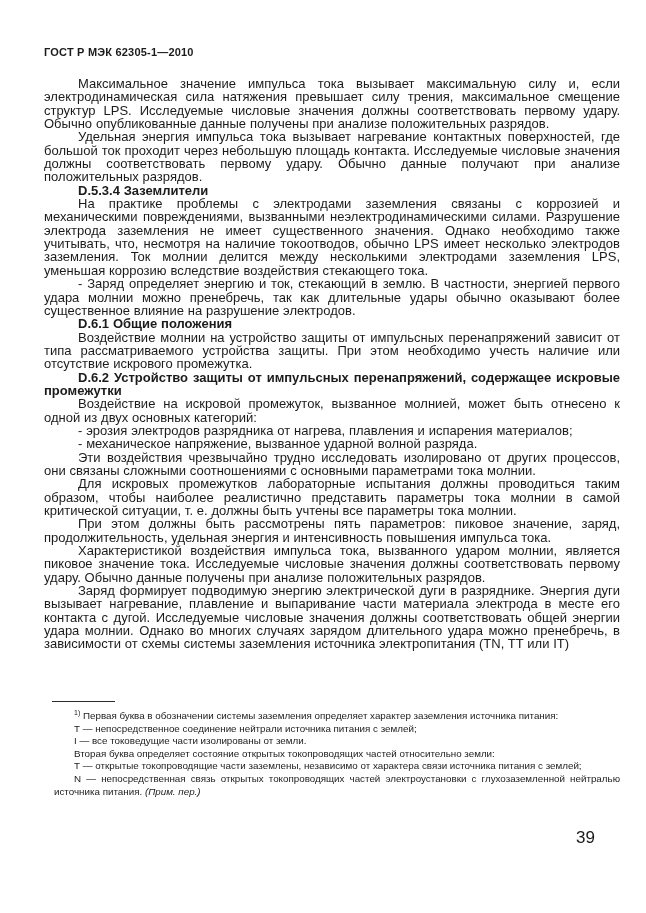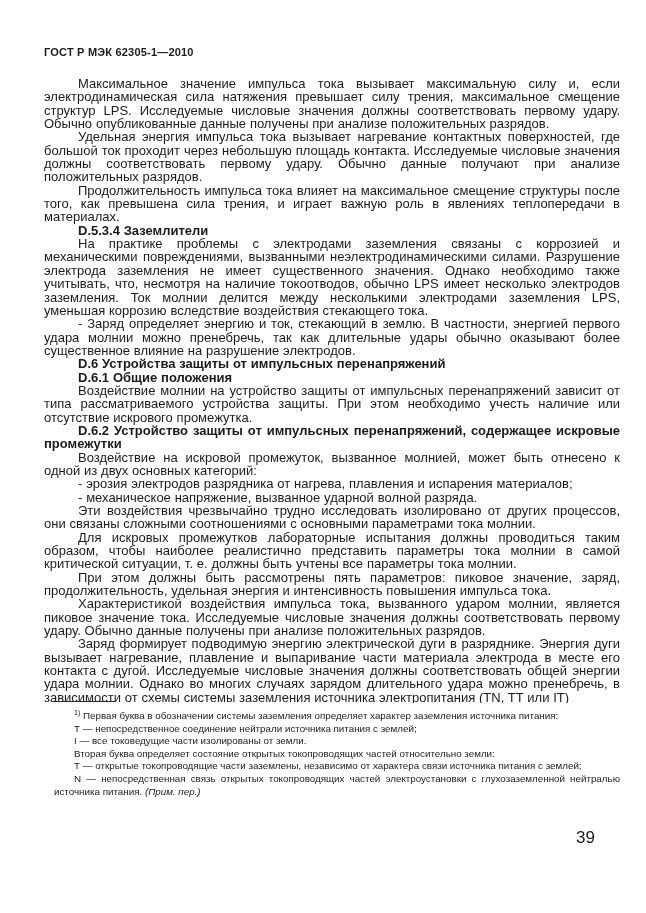--- a/index.html
+++ b/index.html
@@ -50,25 +50,23 @@
 </style>
 </head>
 <body>
 
 <div class="page">
   <div class="doc-header">ГОСТ Р МЭК 62305-1—2010</div>
 
   <div class="body-text">
       <p class="para"><span>Максимальное значение импульса тока вызывает максимальную силу и, если электродинамическая сила натяжения превышает силу трения, максимальное смещение структур LPS. Исследуемые числовые значения должны соответствовать первому удару. Обычно опубликованные данные получены при анализе положительных разрядов.</span></p>
       <p class="para"><span>Удельная энергия импульса тока вызывает нагревание контактных поверхностей, где большой ток проходит через небольшую площадь контакта. Исследуемые числовые значения должны соответствовать первому удару. Обычно данные получают при анализе положительных разрядов.</span></p>
-      <p class="para"><span>Продолжительность импульса тока влияет на максимальное смещение структуры после того, как превышена сила трения, и играет важную роль в явлениях теплопередачи в материалах.</span></p>
       <p class="para heading"><span>D.5.3.4 Заземлители</span></p>
       <p class="para"><span>На практике проблемы с электродами заземления связаны с коррозией и механическими повреждениями, вызванными неэлектродинамическими силами. Разрушение электрода заземления не имеет существенного значения. Однако необходимо также учитывать, что, несмотря на наличие токоотводов, обычно LPS имеет несколько электродов заземления. Ток молнии делится между несколькими электродами заземления LPS, уменьшая коррозию вследствие воздействия стекающего тока.</span></p>
       <p class="para"><span>- Заряд определяет энергию и ток, стекающий в землю. В частности, энергией первого удара молнии можно пренебречь, так как длительные удары обычно оказывают более существенное влияние на разрушение электродов.</span></p>
-      <p class="para heading"><span>D.6 Устройства защиты от импульсных перенапряжений</span></p>
       <p class="para heading"><span>D.6.1 Общие положения</span></p>
       <p class="para"><span>Воздействие молнии на устройство защиты от импульсных перенапряжений зависит от типа рассматриваемого устройства защиты. При этом необходимо учесть наличие или отсутствие искрового промежутка.</span></p>
       <p class="para heading"><span>D.6.2 Устройство защиты от импульсных перенапряжений, содержащее искровые промежутки</span></p>
       <p class="para"><span>Воздействие на искровой промежуток, вызванное молнией, может быть отнесено к одной из двух основных категорий:</span></p>
       <p class="para"><span>- эрозия электродов разрядника от нагрева, плавления и испарения материалов;</span></p>
       <p class="para"><span>- механическое напряжение, вызванное ударной волной разряда.</span></p>
       <p class="para"><span>Эти воздействия чрезвычайно трудно исследовать изолировано от других процессов, они связаны сложными соотношениями с основными параметрами тока молнии.</span></p>
       <p class="para"><span>Для искровых промежутков лабораторные испытания должны проводиться таким образом, чтобы наиболее реалистично представить параметры тока молнии в самой критической ситуации, т. е. должны быть учтены все параметры тока молнии.</span></p>
       <p class="para"><span>При этом должны быть рассмотрены пять параметров: пиковое значение, заряд, продолжительность, удельная энергия и интенсивность повышения импульса тока.</span></p>
       <p class="para"><span>Характеристикой воздействия импульса тока, вызванного ударом молнии, является пиковое значение тока. Исследуемые числовые значения должны соответствовать первому удару. Обычно данные получены при анализе положительных разрядов.</span></p>

